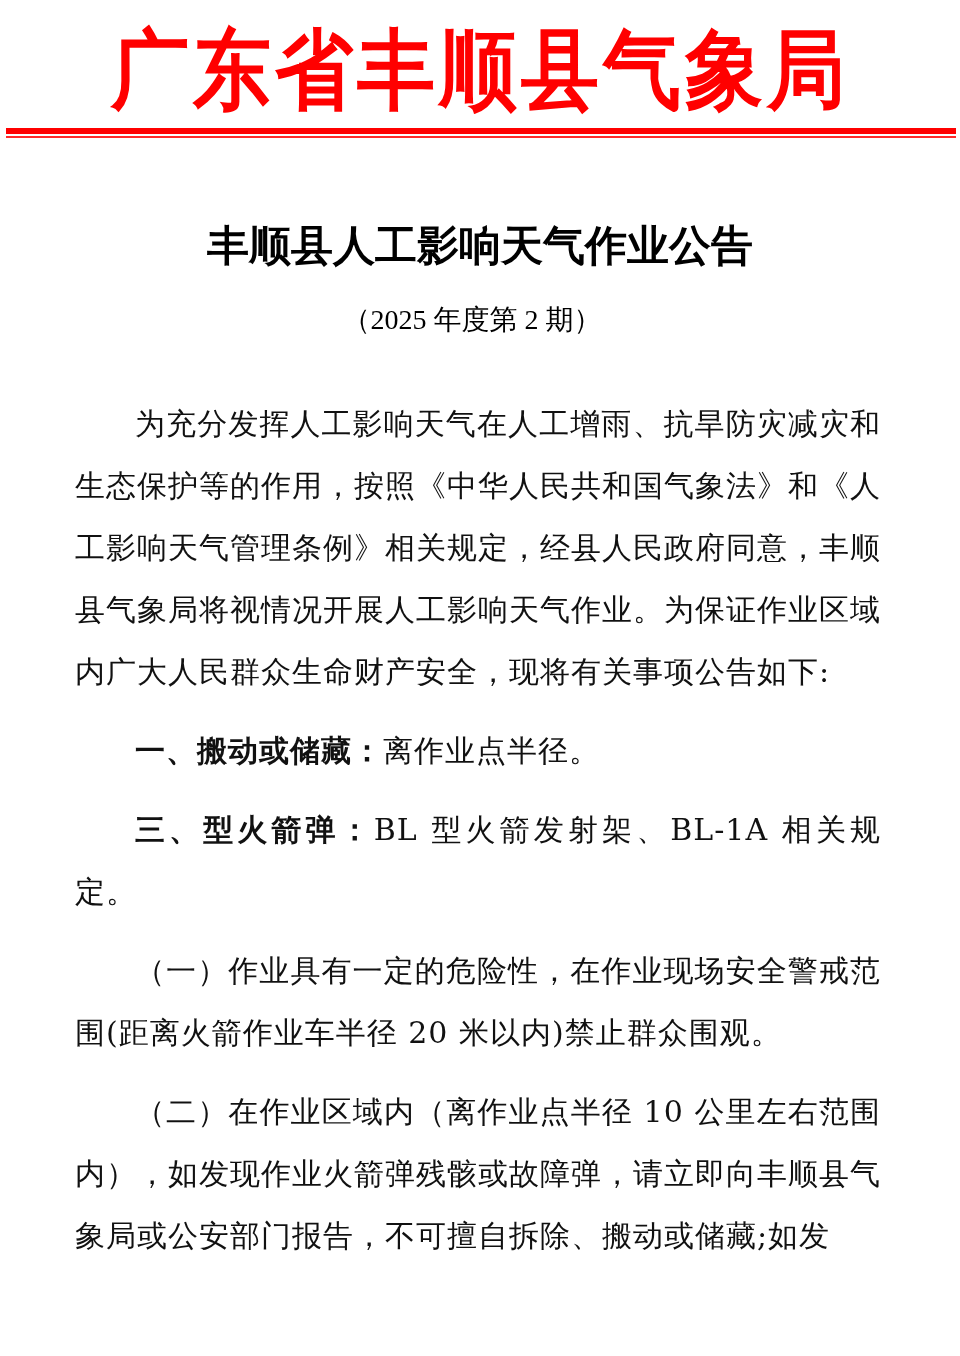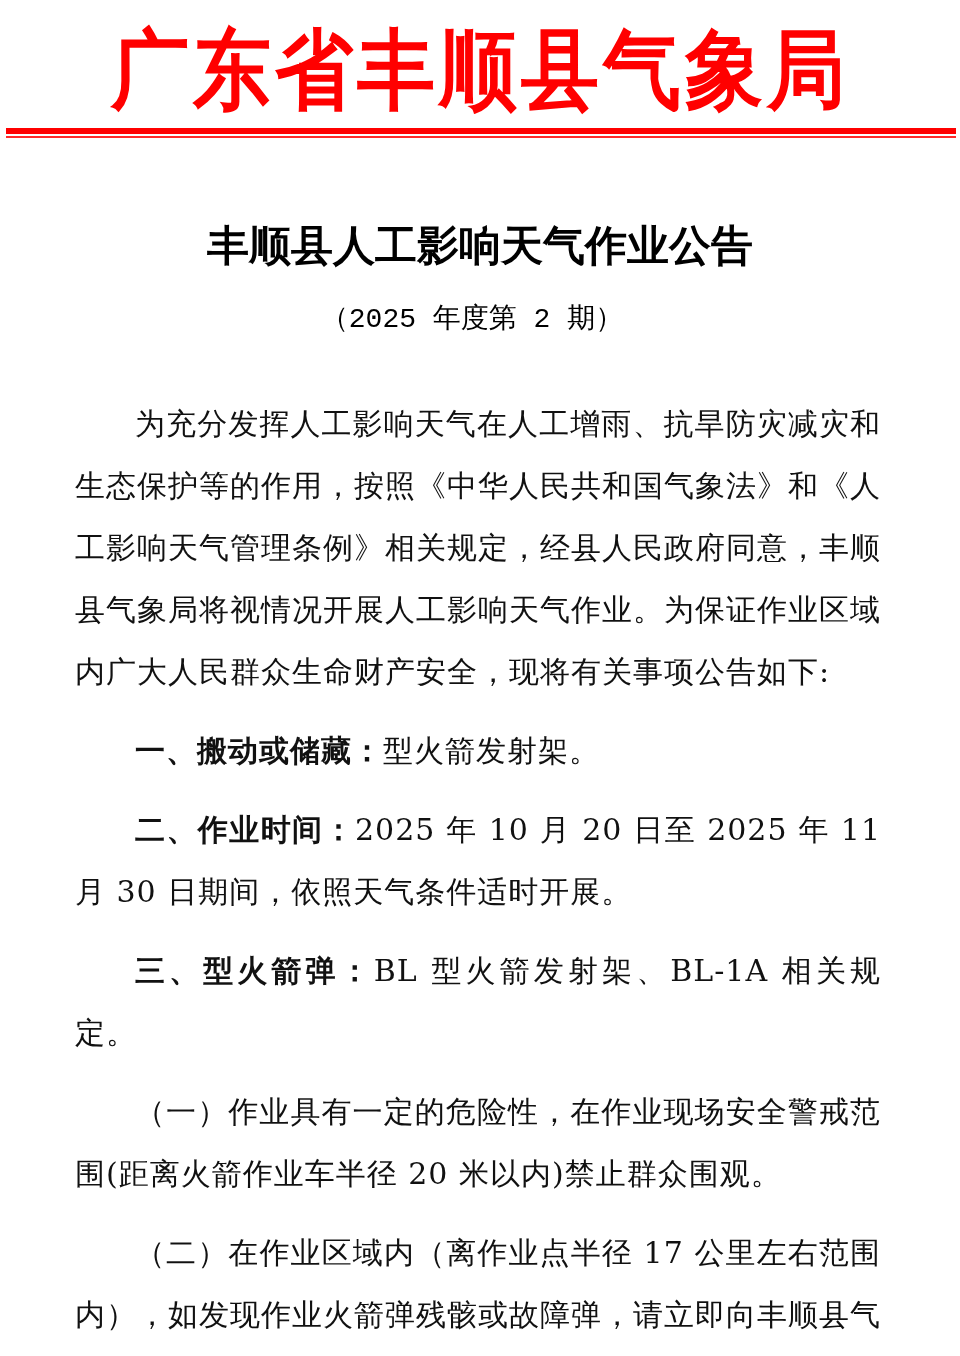--- a/index.html
+++ b/index.html
@@ -11,21 +11,21 @@
     transform: scaleY(1.12); transform-origin: top center;
   }
   .rule-thick { position: absolute; left: 6px; width: 950px; top: 128px; height: 6px; background: #ff0000; }
   .rule-thin  { position: absolute; left: 6px; width: 950px; top: 136px; height: 2px; background: #ff2a2a; }
   .doc-title {
     position: absolute; left: 0; width: 960px; top: 218px; text-align: center;
     font-family: "DejaVu Serif", serif; font-weight: bold; font-size: 42px; color: #000; line-height: 56px;
   }
   .issue {
     position: absolute; left: 0; width: 944px; top: 300px; text-align: center;
-    font-family: Liberation Mono, monospace; font-size: 28px; color: #000; line-height: 40px;
+    font-family: Liberation Serif, serif; font-size: 28px; color: #000; line-height: 40px;
   }
   .body-text {
     position: absolute; left: 58px; width: 840px; top: 376px;
     font-family: "DejaVu Serif", serif; font-size: 30px; color: #111; line-height: 62px;
     text-align: justify; letter-spacing: 1px;
   }
   .body-text p { margin: 17px; text-indent: 2em; }
   .bold { font-weight: bold; font-family: "DejaVu Sans", sans-serif; }
 </style>
 </head>
@@ -35,18 +35,17 @@
   <div class="header-title">广东省丰顺县气象局</div>
   <div class="rule-thick"></div>
   <div class="rule-thin"></div>
 </div>
 
 <div class="doc-title">丰顺县人工影响天气作业公告</div>
 <div class="issue">（2025 年度第 2 期）</div>
 
 <div class="body-text">
   <p>为充分发挥人工影响天气在人工增雨、抗旱防灾减灾和生态保护等的作用，按照《中华人民共和国气象法》和《人工影响天气管理条例》相关规定，经县人民政府同意，丰顺县气象局将视情况开展人工影响天气作业。为保证作业区域内广大人民群众生命财产安全，现将有关事项公告如下:</p>
-  <p><span class="bold">一、搬动或储藏：</span><span>型火箭发射架。</span></p>
-  <p><span class="bold">二、作业时间：</span><span>2025 年 10 月 20 日至 2025 年 11 月 30 日期间，依照天气条件适时开展。</span></p>
+  <p><span class="bold">一、搬动或储藏：</span><span>离作业点半径。</span></p>
   <p><span class="bold">三、型火箭弹：</span><span>BL 型火箭发射架、BL-1A 相关规定。</span></p>
   <p>（一）作业具有一定的危险性，在作业现场安全警戒范围(距离火箭作业车半径 20 米以内)禁止群众围观。</p>
-  <p>（二）在作业区域内（离作业点半径 17 公里左右范围内），如发现作业火箭弹残骸或故障弹，请立即向丰顺县气象局或公安部门报告，不可擅自拆除、搬动或储藏;如发</p>
+  <p>（二）在作业区域内（离作业点半径 10 公里左右范围内），如发现作业火箭弹残骸或故障弹，请立即向丰顺县气象局或公安部门报告，不可擅自拆除、搬动或储藏;如发</p>
 </div>
 
 </body></html>

